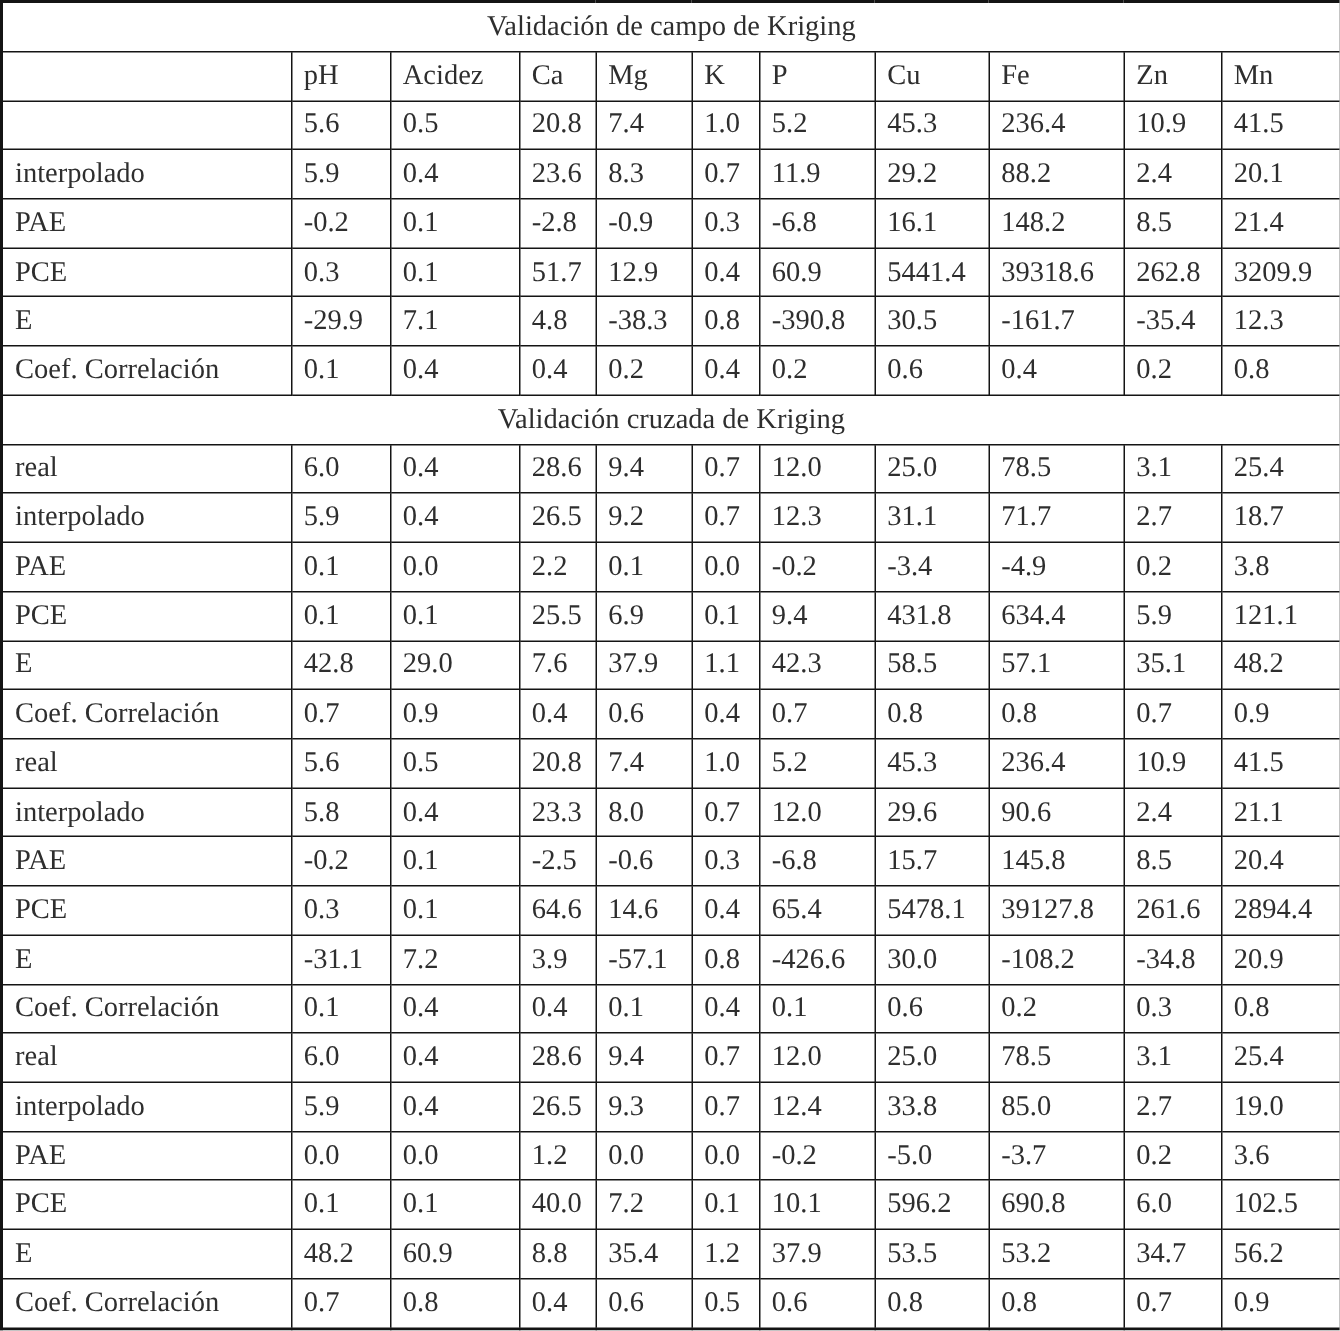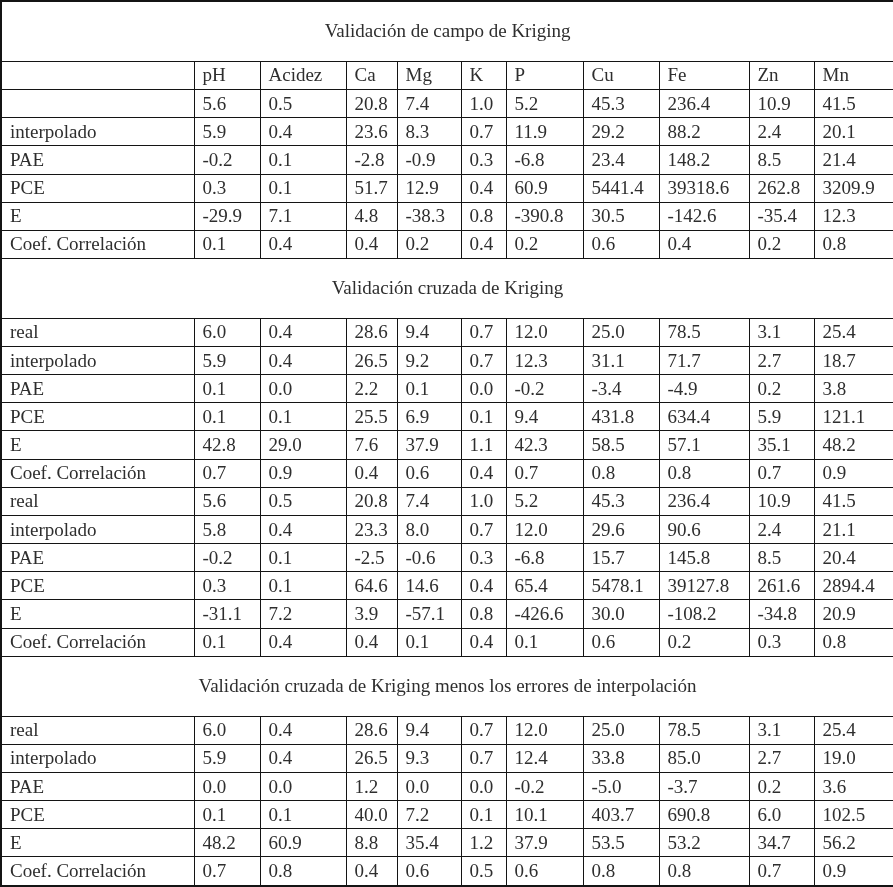--- a/index.html
+++ b/index.html
@@ -21,21 +21,21 @@
     border: 1px solid #141414;
     padding: 1px 8px;
     white-space: nowrap;
     overflow: hidden;
     vertical-align: middle;
     text-align: left;
     background: #ffffff;
   }
   table.kriging tr.title-row td {
     text-align: center;
-    padding: 15px 4px;
+    padding: 1px 4px;
   }
   table.kriging td.label-cell {
   }
   
   col.c0  { width: 193px; }
   col.c1  { width: 66px; }
   col.c2  { width: 86px; }
   col.c3  { width: 51px; }
   col.c4  { width: 64px; }
   col.c5  { width: 45px; }
@@ -106,21 +106,21 @@
         <td>20.1</td>
       </tr>
       <tr>
         <td class="label-cell">PAE</td>
         <td>-0.2</td>
         <td>0.1</td>
         <td>-2.8</td>
         <td>-0.9</td>
         <td>0.3</td>
         <td>-6.8</td>
-        <td>23.4</td>
+        <td>16.1</td>
         <td>148.2</td>
         <td>8.5</td>
         <td>21.4</td>
       </tr>
       <tr>
         <td class="label-cell">PCE</td>
         <td>0.3</td>
         <td>0.1</td>
         <td>51.7</td>
         <td>12.9</td>
@@ -133,21 +133,21 @@
       </tr>
       <tr>
         <td class="label-cell">E</td>
         <td>-29.9</td>
         <td>7.1</td>
         <td>4.8</td>
         <td>-38.3</td>
         <td>0.8</td>
         <td>-390.8</td>
         <td>30.5</td>
-        <td>-142.6</td>
+        <td>-161.7</td>
         <td>-35.4</td>
         <td>12.3</td>
       </tr>
       <tr>
         <td class="label-cell">Coef. Correlación</td>
         <td>0.1</td>
         <td>0.4</td>
         <td>0.4</td>
         <td>0.2</td>
         <td>0.4</td>
@@ -309,23 +309,20 @@
         <td>0.4</td>
         <td>0.4</td>
         <td>0.1</td>
         <td>0.4</td>
         <td>0.1</td>
         <td>0.6</td>
         <td>0.2</td>
         <td>0.3</td>
         <td>0.8</td>
       </tr>
-      <tr class="title-row">
-        <td colspan="11">Validación cruzada de Kriging menos los errores de interpolación</td>
-      </tr>
       <tr>
         <td class="label-cell">real</td>
         <td>6.0</td>
         <td>0.4</td>
         <td>28.6</td>
         <td>9.4</td>
         <td>0.7</td>
         <td>12.0</td>
         <td>25.0</td>
         <td>78.5</td>
@@ -359,21 +356,21 @@
         <td>3.6</td>
       </tr>
       <tr>
         <td class="label-cell">PCE</td>
         <td>0.1</td>
         <td>0.1</td>
         <td>40.0</td>
         <td>7.2</td>
         <td>0.1</td>
         <td>10.1</td>
-        <td>403.7</td>
+        <td>596.2</td>
         <td>690.8</td>
         <td>6.0</td>
         <td>102.5</td>
       </tr>
       <tr>
         <td class="label-cell">E</td>
         <td>48.2</td>
         <td>60.9</td>
         <td>8.8</td>
         <td>35.4</td>

